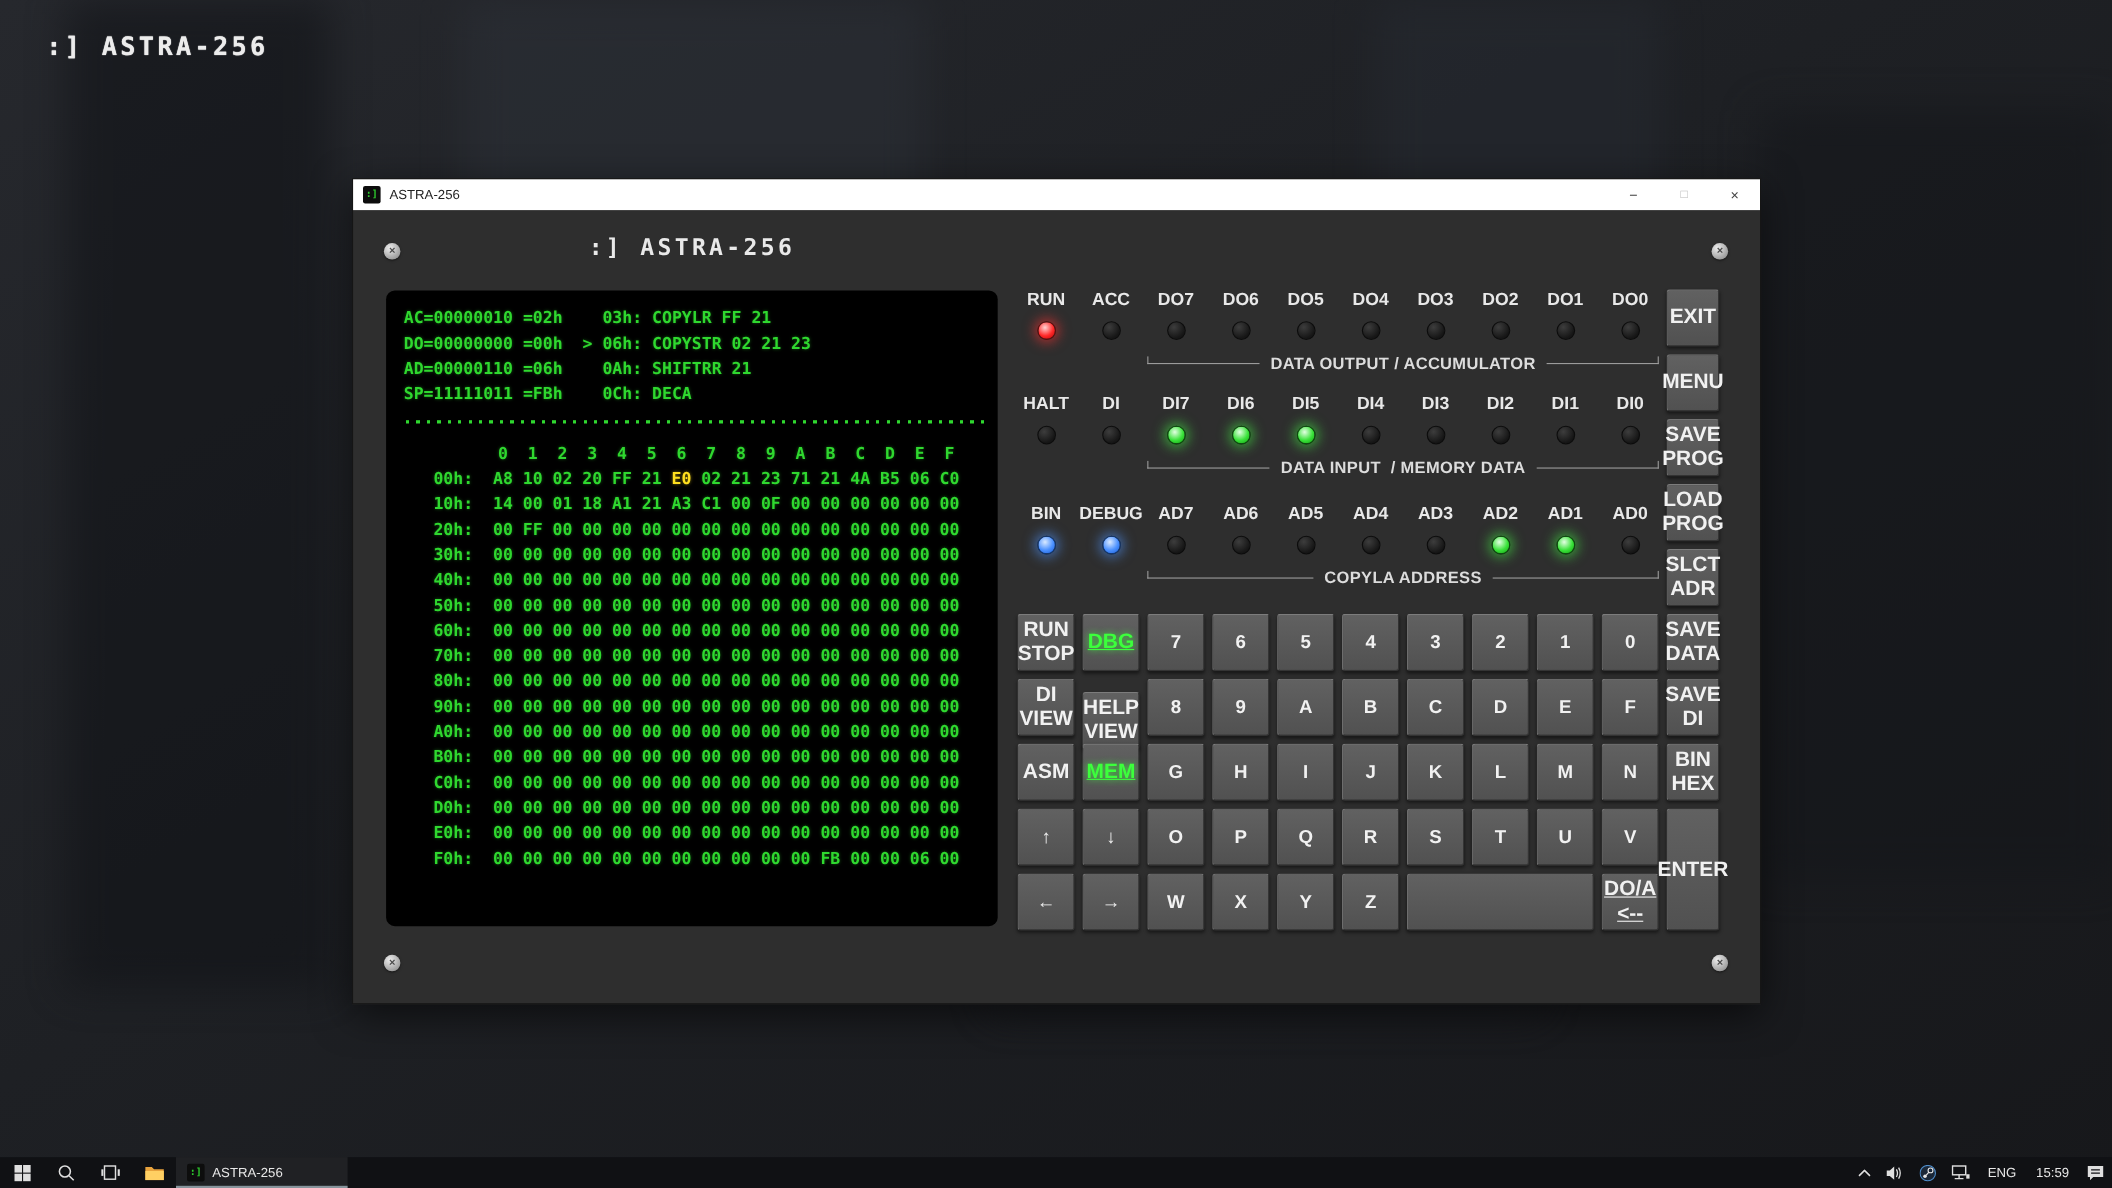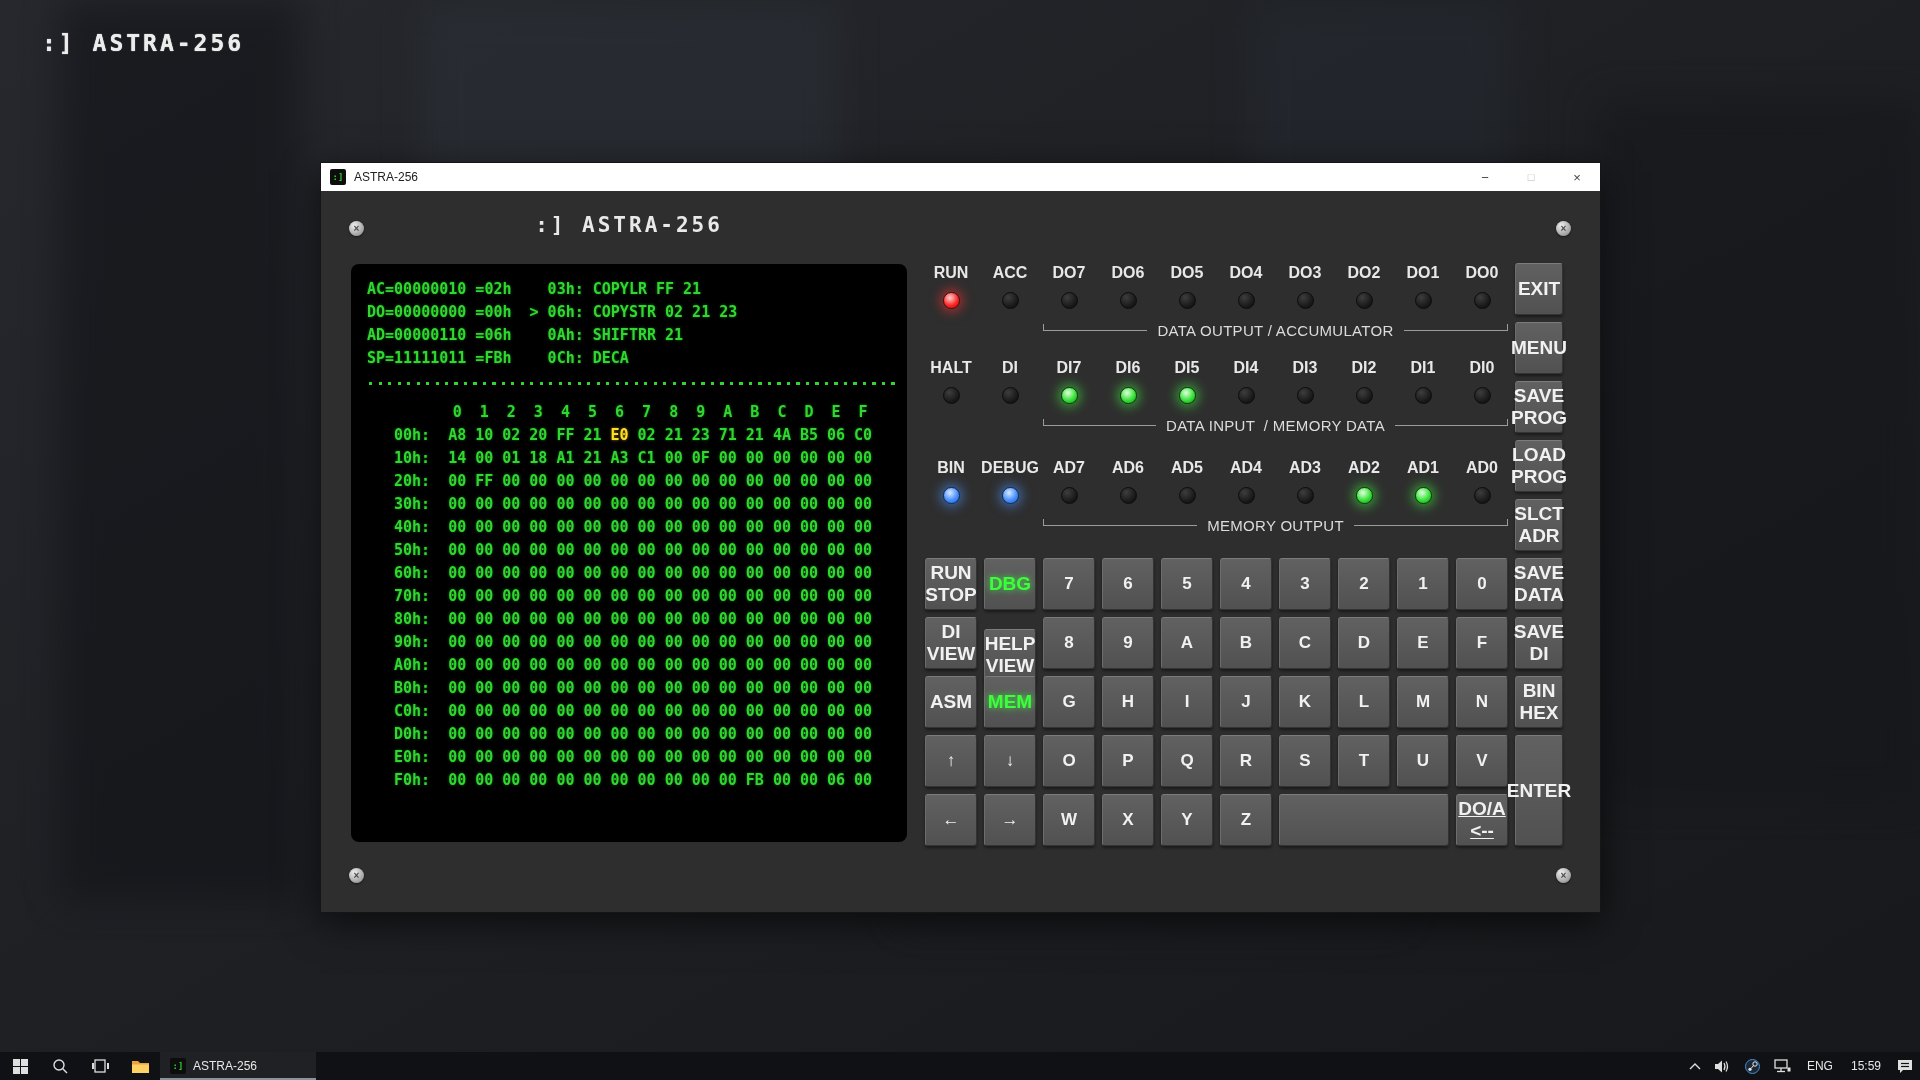--- a/index.html
+++ b/index.html
@@ -57,31 +57,31 @@
   .led.red{background:radial-gradient(circle at 40% 32%,#ffd2d2,#ff2a2a 55%,#b30000);
     box-shadow:0 0 11px 3px rgba(255,50,50,.55);border-color:#5a0d0d;}
   .led.green{background:radial-gradient(circle at 40% 32%,#e2ffe2,#3ae23a 55%,#0f9c0f);
     box-shadow:0 0 11px 3px rgba(70,255,70,.5);border-color:#0c4d0c;}
   .led.blue{background:radial-gradient(circle at 40% 32%,#d9e9ff,#4a90ff 55%,#1a5ad0);
     box-shadow:0 0 11px 3px rgba(80,150,255,.55);border-color:#12366e;}
   .caption{position:absolute;left:118px;top:58px;width:465px;display:flex;align-items:center;}
   .cap-line{flex:1;height:1px;background:#9b9b9b;position:relative;}
   .cap-line.left:before{content:"";position:absolute;left:0;top:-6px;width:1px;height:7px;background:#9b9b9b;}
   .cap-line.right:after{content:"";position:absolute;right:0;top:-6px;width:1px;height:7px;background:#9b9b9b;}
-  .cap-text{padding:0 10px;font-size:15px;font-weight:400;color:#dcdcdc;white-space:pre;letter-spacing:.3px;}
+  .cap-text{padding:0 10px;font-size:15px;font-weight:700;color:#dcdcdc;white-space:pre;letter-spacing:.3px;}
   
   .keypad{position:absolute;left:604px;top:395px;width:640px;height:288px;}
   .sidecol{position:absolute;left:1194px;top:100px;width:48px;height:300px;}
   .key{position:absolute;display:flex;align-items:center;justify-content:center;text-align:center;
     white-space:pre-line;background:linear-gradient(#616161,#515151);border:1px solid #343434;
     border-top-color:#7c7c7c;border-left-color:#6d6d6d;border-radius:3px;color:#f1f1f1;font-weight:700;
     box-shadow:0 2px 3px rgba(0,0,0,.45);cursor:pointer;box-sizing:border-box;}
   .key.big{font-size:17px;}
   .key.small{font-size:19px;line-height:1.15;}
-  .key.accent{color:#3cff3c;text-shadow:0 0 7px rgba(60,255,60,.85);}
+  .key.accent{color:#3cff3c;text-shadow:0 0 7px rgba(60,255,60,.85);text-decoration:underline;}
   .key.side{left:0;width:48px;height:52px;}
   
   .taskbar{position:absolute;left:0;top:1052px;width:1920px;height:28px;background:#101114;display:flex;
     align-items:center;color:#e8e8e8;font-size:12px;}
   .tb-item{height:28px;display:flex;align-items:center;justify-content:center;cursor:pointer;}
   .tb-item.sys{width:40px;}
   .appbtn{position:relative;height:28px;display:flex;align-items:center;gap:7px;padding:0 14px 0 10px;
     width:132px;background:rgba(255,255,255,.07);cursor:pointer;}
   .appbtn .underline{position:absolute;left:0;bottom:0;width:100%;height:2px;background:#87949c;}
   .appbtn .app-ico{margin-left:0;}
@@ -284,21 +284,21 @@
             <div class="led-label">AD1</div>
             <div class="led green"></div>
           </div>
           <div class="led-col">
             <div class="led-label">AD0</div>
             <div class="led off"></div>
           </div>
         </div>
       <div class="caption">
         <span class="cap-line left"></span>
-        <span class="cap-text">MEMORY OUTPUT</span>
+        <span class="cap-text">COPYLA ADDRESS</span>
         <span class="cap-line right"></span>
       </div>
     </div>
 
     <div class="sidecol">
         <div class="key small side" style="top: 0px;">EXIT</div>
         <div class="key small side" style="top: 59px;">MENU</div>
         <div class="key small side" style="top: 118px;">SAVE
 PROG</div>
         <div class="key small side" style="top: 177px;">LOAD

